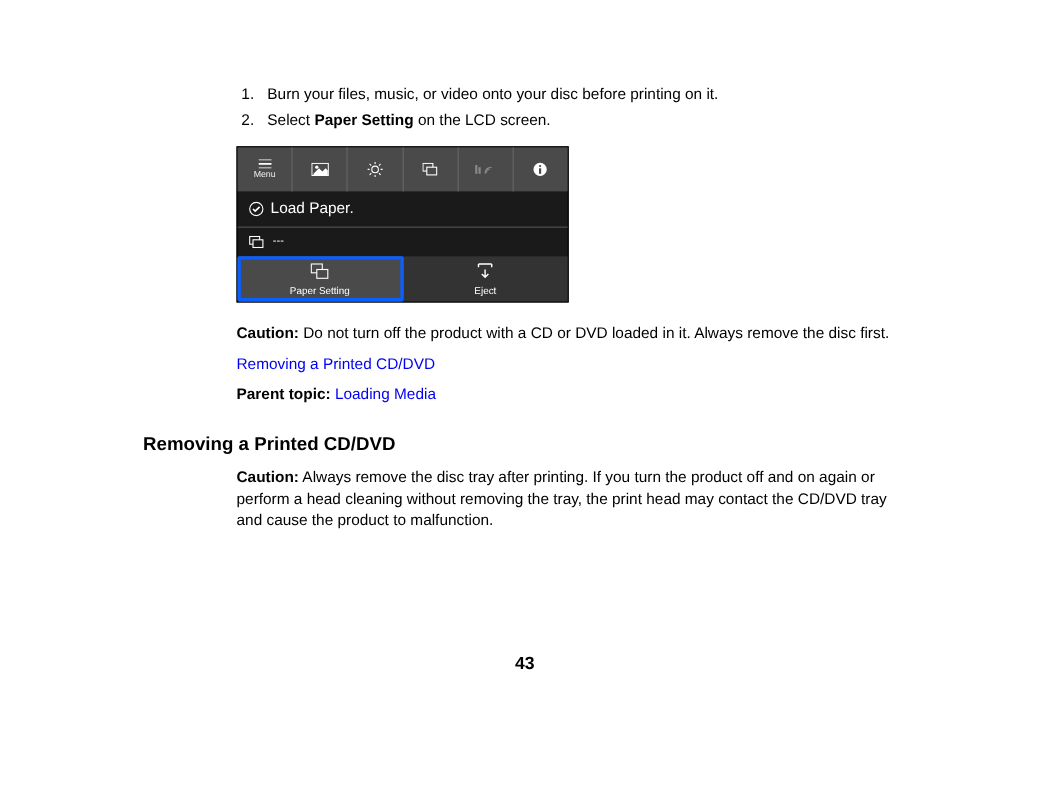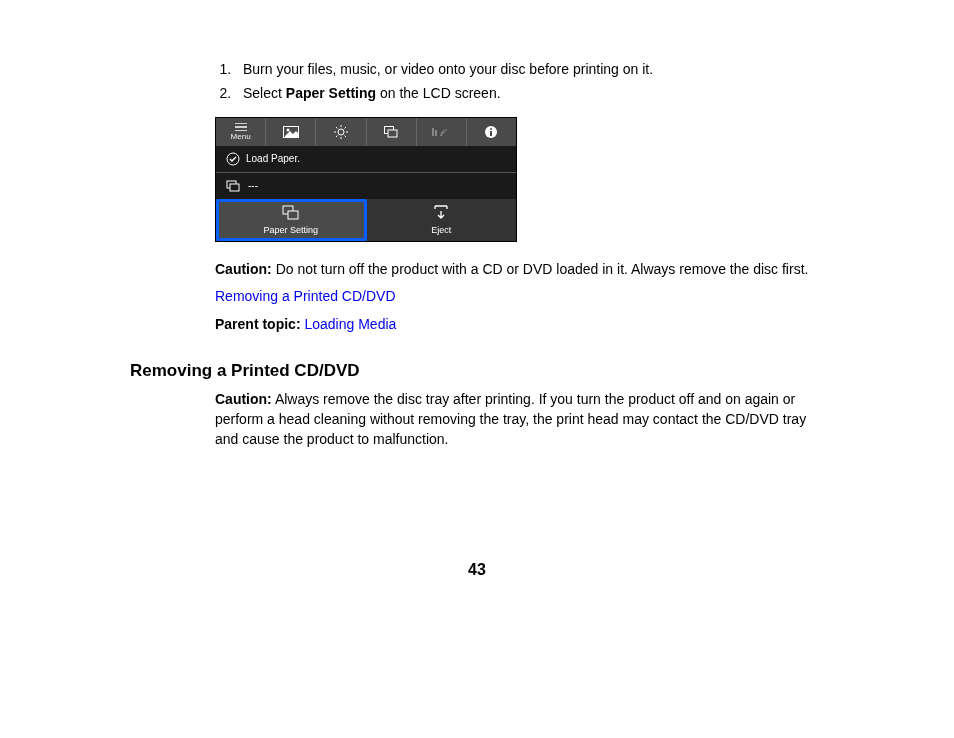--- a/index.html
+++ b/index.html
@@ -8,21 +8,21 @@
     color: #000;
     margin: 0;
     padding: 60px 130px 40px 130px;
     line-height: 1.4;
     background: #fff;
   }
   .content-indent {
     margin-left: 85px;
   }
   ol.steps {
-    margin: 0 0 14px 0;
+    margin: 16px 0 14px 0;
     padding-left: 20px;
   }
   ol.steps li {
     margin-bottom: 4px;
     padding-left: 8px;
   }
   .bold { font-weight: bold; }
   .link { color: #0000EE; }
   .para { margin: 8px 0; }
   .heading {
@@ -40,39 +40,39 @@
   
   .lcd {
     width: 300px;
     background: #1a1a1a;
     margin: 10px 0 18px 0;
     border: 1px solid #000;
   }
   .lcd-topbar {
     display: flex;
     background: #4a4a4a;
-    height: 28px;
+    height: 40px;
   }
   .lcd-topcell {
     flex: 1;
     border-right: 1px solid #666;
     display: flex;
     flex-direction: column;
     align-items: center;
     justify-content: center;
     color: #eee;
     font-size: 8px;
   }
   .lcd-topcell:last-child { border-right: none; }
   .lcd-topcell svg { display:block; }
   .lcd-status {
     display: flex;
     align-items: center;
     color: #fff;
-    font-size: 10px;
+    font-size: 14px;
     padding: 6px 10px;
     border-bottom: 1px solid #555;
   }
   .lcd-status svg { margin-right: 6px; }
   .lcd-sub {
     display: flex;
     align-items: center;
     padding: 6px 10px;
     color: #fff;
     font-size: 10px;

